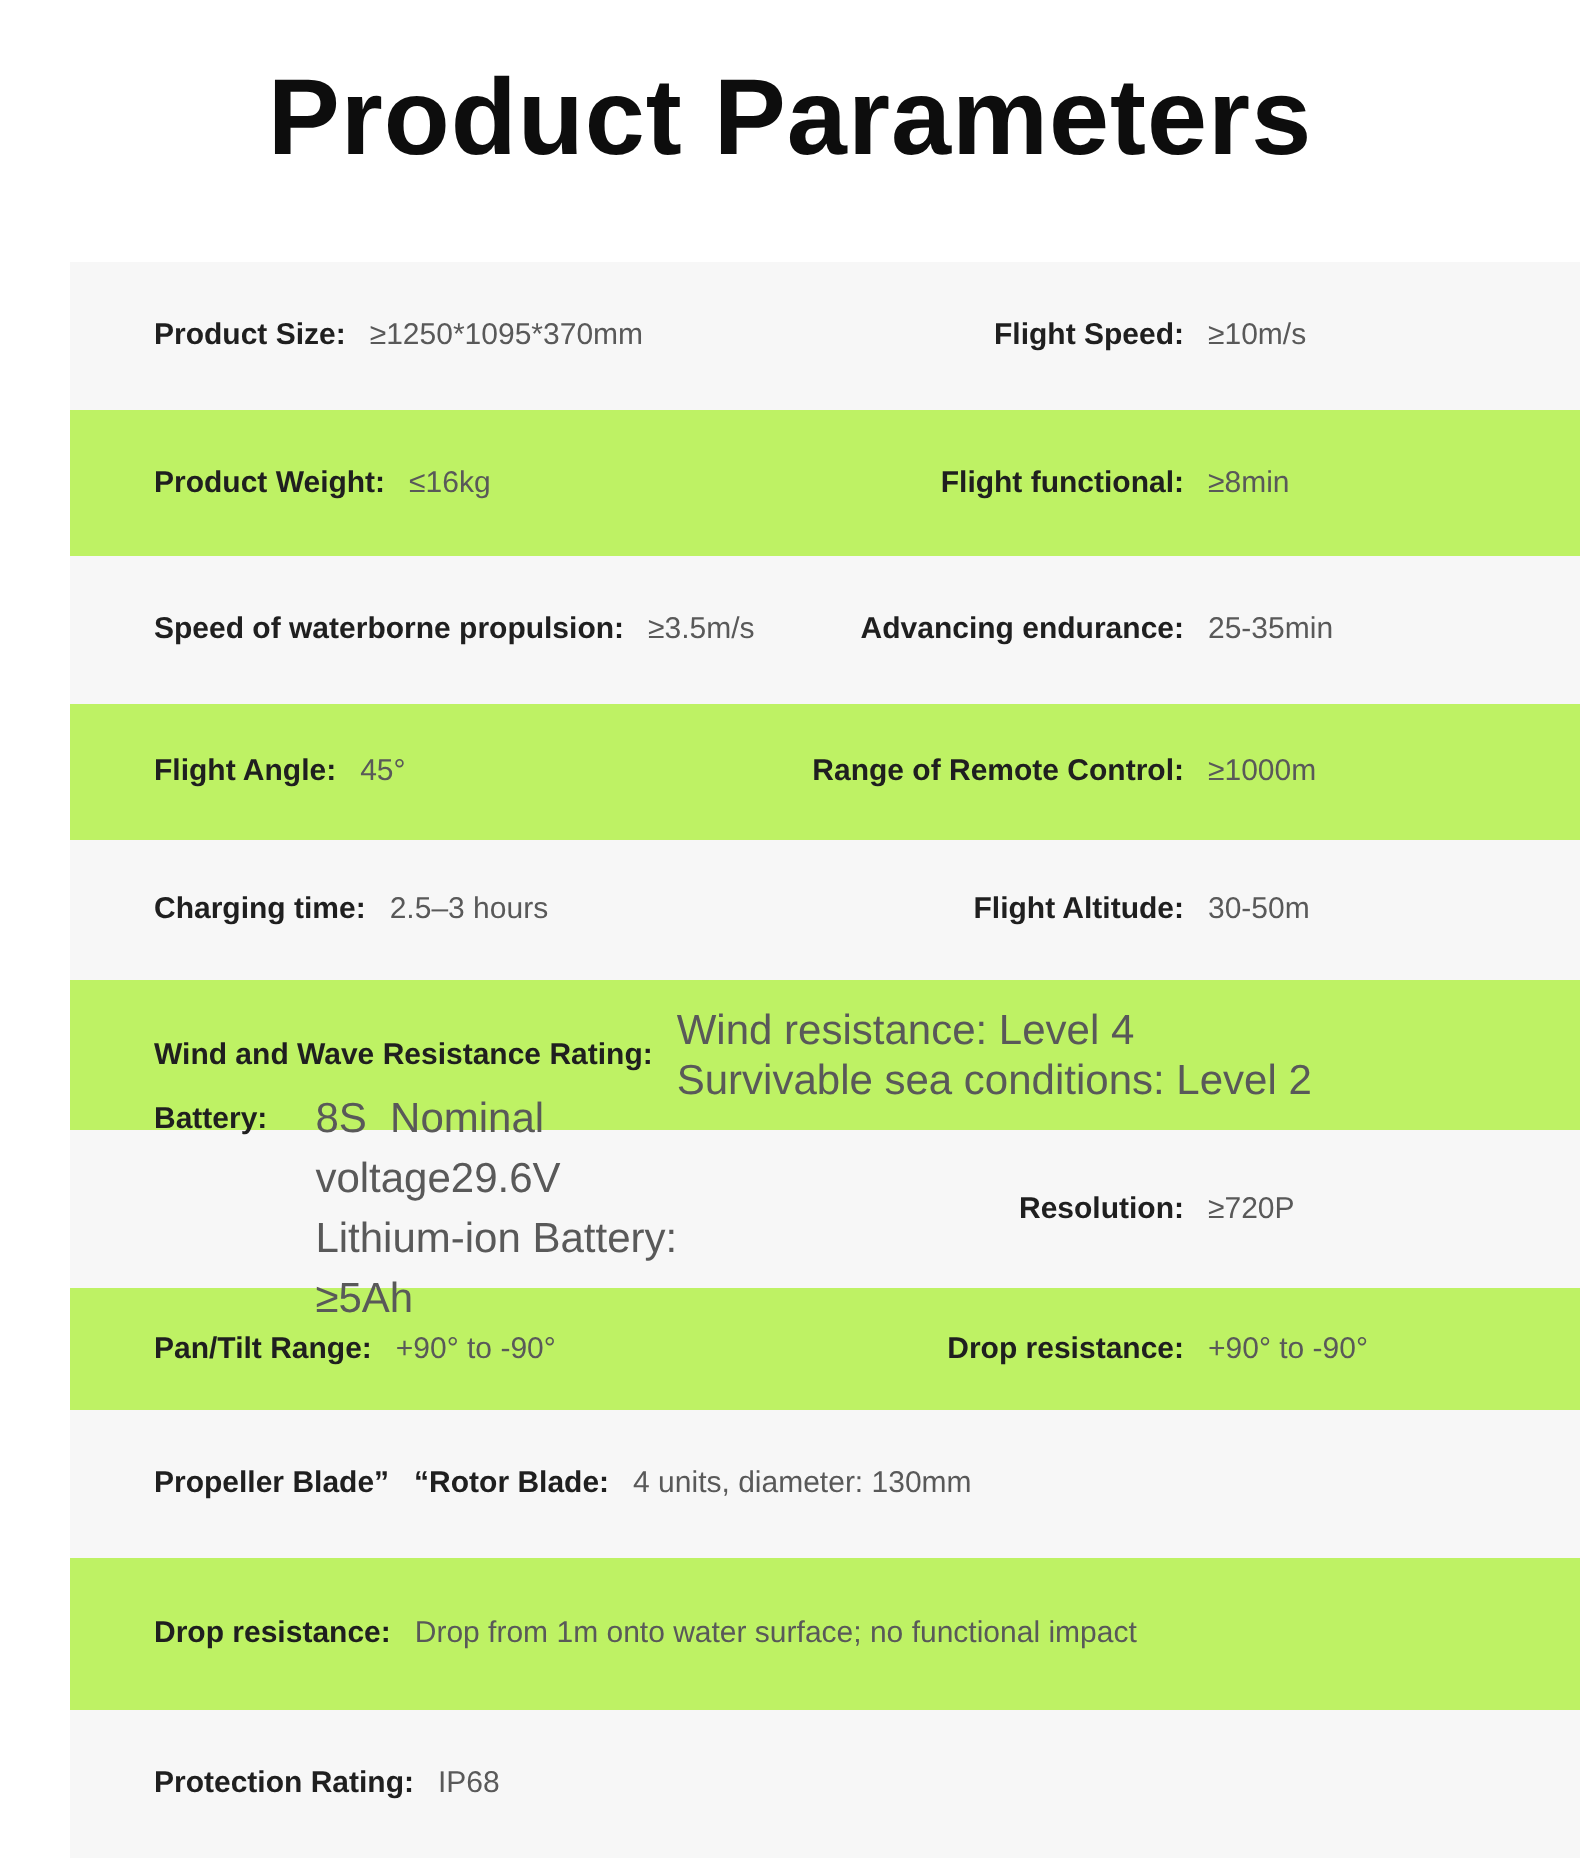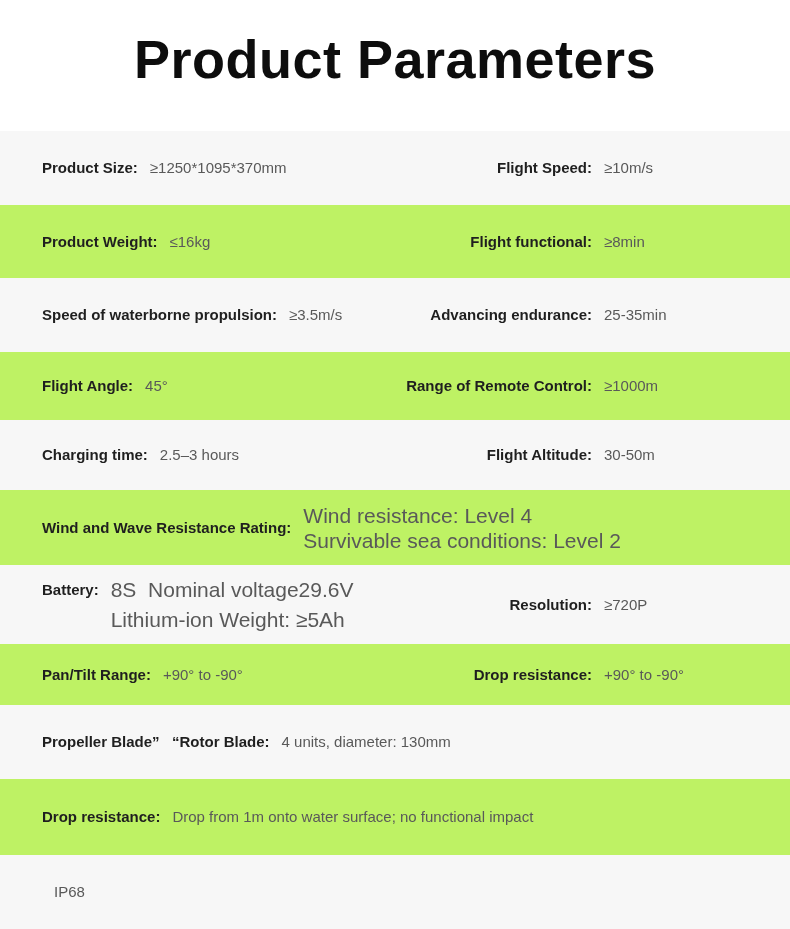--- a/index.html
+++ b/index.html
@@ -27,29 +27,30 @@
     font-size: 54px;
     font-weight: 700;
     color: #0d0d0d;
     letter-spacing: 0.5px;
   }
   .row {
     display: flex;
     align-items: center;
     padding-left: 42px;
     box-sizing: border-box;
+    margin-left: 35px;
   }
   .bg-gray { background: #f7f7f7; }
   .bg-white { background: #bef264; }
   .pair {
     display: flex;
     align-items: center;
   }
   .pair-left { flex: 1; min-width: 0; }
-  .pair-top { align-items: flex-start; }
+  .pair-top { align-items: flex-start; gap: 12px; }
   .pair-right {
     width: 398px;
     display: flex;
     align-items: flex-start;
     flex: none;
   }
   .label {
     font-size: 15px;
     font-weight: 700;
     color: #1f1f1f;
@@ -154,21 +155,21 @@
         <div class="vline">Survivable sea conditions: Level 2</div>
       </div>
     </div>
   </section>
 
   <section class="row bg-gray" style="height:79px">
     <div class="pair pair-left pair-top">
       <span class="label" style="line-height:30px">Battery:</span>
       <div class="multiline lh30">
         <div class="vline">8S  Nominal voltage29.6V</div>
-        <div class="vline">Lithium-ion Weight: ≥5Ah</div>
+        <div class="vline">Lithium-ion Battery: ≥5Ah</div>
       </div>
     </div>
     <div class="pair pair-right">
       <span class="label r-label">Resolution:</span>
       <span class="value r-value">≥720P</span>
     </div>
   </section>
 
   <section class="row bg-white" style="height:61px">
     <div class="pair pair-left">
@@ -190,17 +191,18 @@
 
   <section class="row bg-white" style="height:76px">
     <div class="pair pair-left">
       <span class="label">Drop resistance:</span>
       <span class="value">Drop from 1m onto water surface; no functional impact</span>
     </div>
   </section>
 
   <section class="row bg-gray" style="height:74px">
     <div class="pair pair-left">
+      <span class="label">Protection Rating:</span>
       <span class="value">IP68</span>
     </div>
   </section>
 
 </div>
 
 </body></html>

